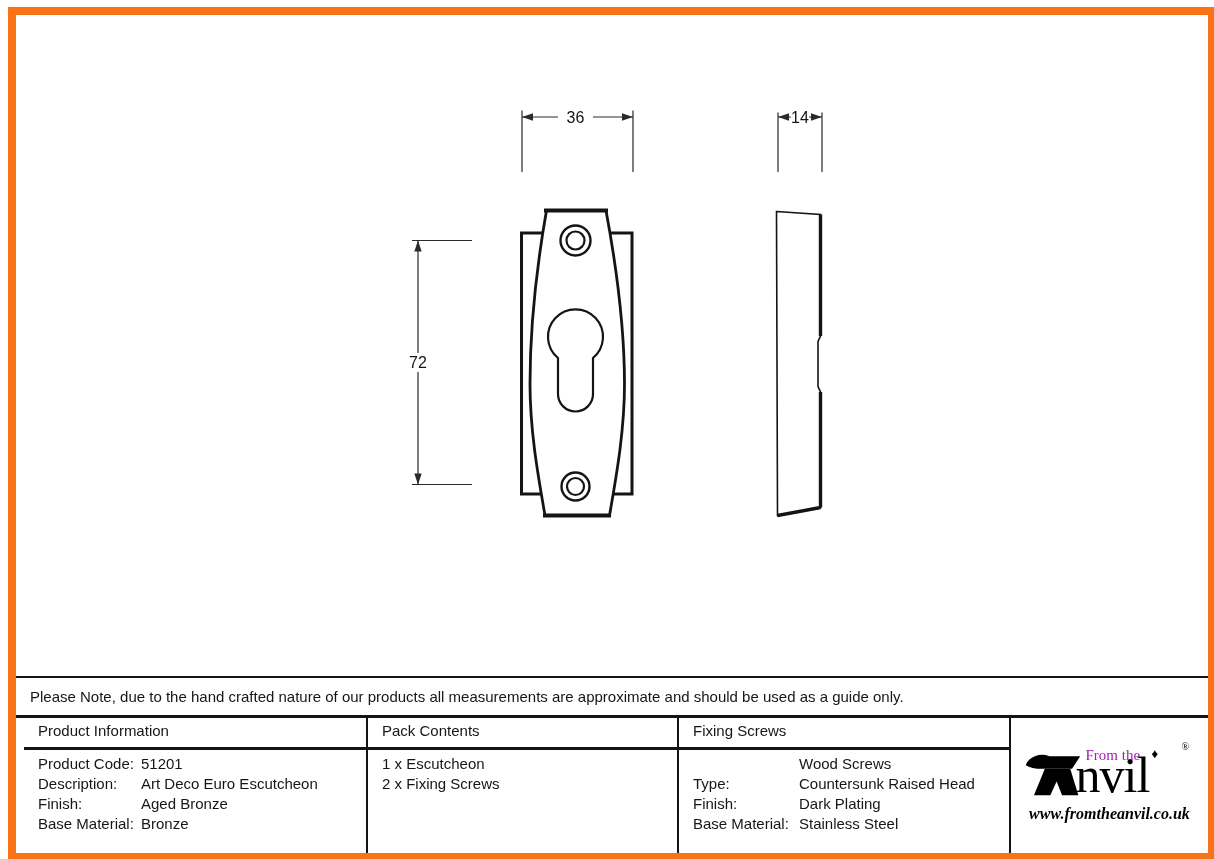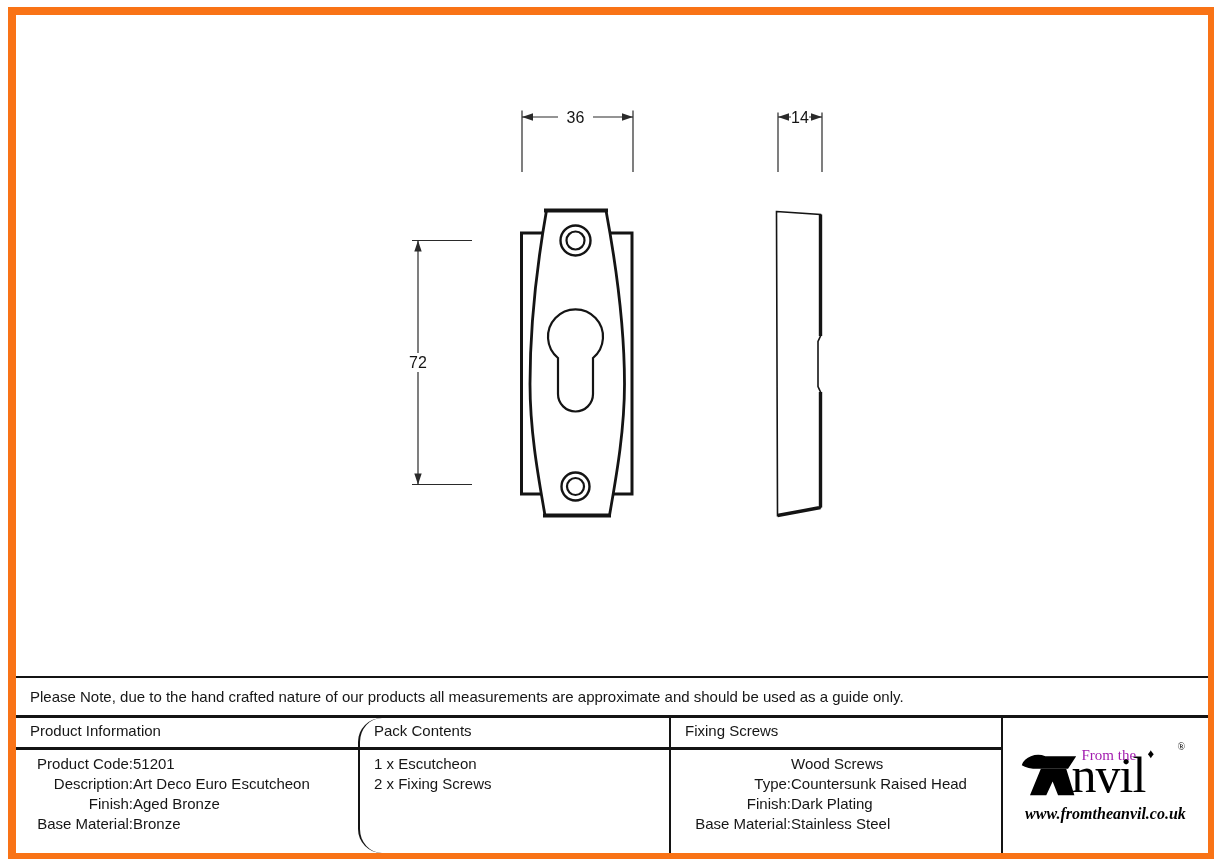--- a/index.html
+++ b/index.html
@@ -4,28 +4,28 @@
 <style>
   html,body{margin:0;padding:0;background:#ffffff;}
   body{width:1214px;height:859px;position:relative;font-family:"Liberation Sans",sans-serif;color:#161616;}
   .frame{position:absolute;left:8px;top:7px;width:1192px;height:838px;border:8px solid #f97316;display:flex;flex-direction:column;}
   .draw-area{position:relative;height:661px;border-bottom:2px solid #141414;overflow:hidden;}
   .draw-area svg{position:absolute;left:-10px;top:-9px;}
   .note-row{height:37px;border-bottom:3px solid #141414;display:flex;align-items:center;padding-left:14px;font-size:15px;}
   .grid{flex:1;display:flex;min-height:0;}
   .col{position:relative;}
   .col + .col{border-left:2px solid #141414;}
-  .col1{width:342px;}
-  .col2{width:309px;border-radius:24px;}
+  .col1{width:342px;padding-left:8px;}
+  .col2{width:309px;}
   .col3{width:330px;}
   .col4{flex:1;display:flex;align-items:center;justify-content:center;}
   .hdr{height:25px;border-bottom:3px solid #141414;padding:4px 0 0 14px;font-size:15px;}
   .cbody{padding:4px 0 0 14px;font-size:15px;line-height:20px;}
   .row{display:flex;}
-  .lbl{width:103px;flex:none;text-align:right;}
+  .lbl{width:103px;flex:none;}
   .col3 .lbl{width:106px;}
   .val{white-space:nowrap;}
   
   .logo{position:relative;width:172px;height:88px;margin-top:6px;}
   .anvil-glyph{position:absolute;left:0;top:6px;}
   .brand{position:absolute;left:52px;top:2px;font-family:"Liberation Serif",serif;font-size:50px;line-height:56px;letter-spacing:-1px;color:#000;}
   .fromthe{position:absolute;left:62px;top:2px;font-family:"Liberation Serif",serif;font-size:15px;color:#a21caf;}
   .diamond{position:absolute;left:128px;top:1px;font-size:13px;color:#000;}
   .reg{position:absolute;left:158px;top:-4px;font-family:"Liberation Serif",serif;font-size:10px;color:#000;}
   .site{position:absolute;left:0;top:60px;width:172px;text-align:center;font-family:"Liberation Serif",serif;font-style:italic;font-weight:bold;font-size:16px;color:#000;white-space:nowrap;}

